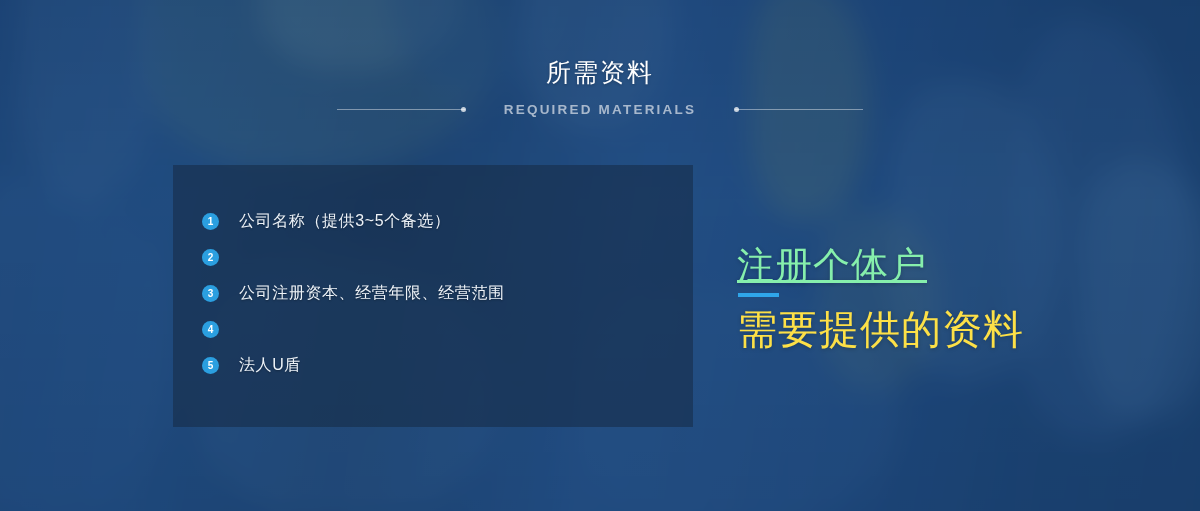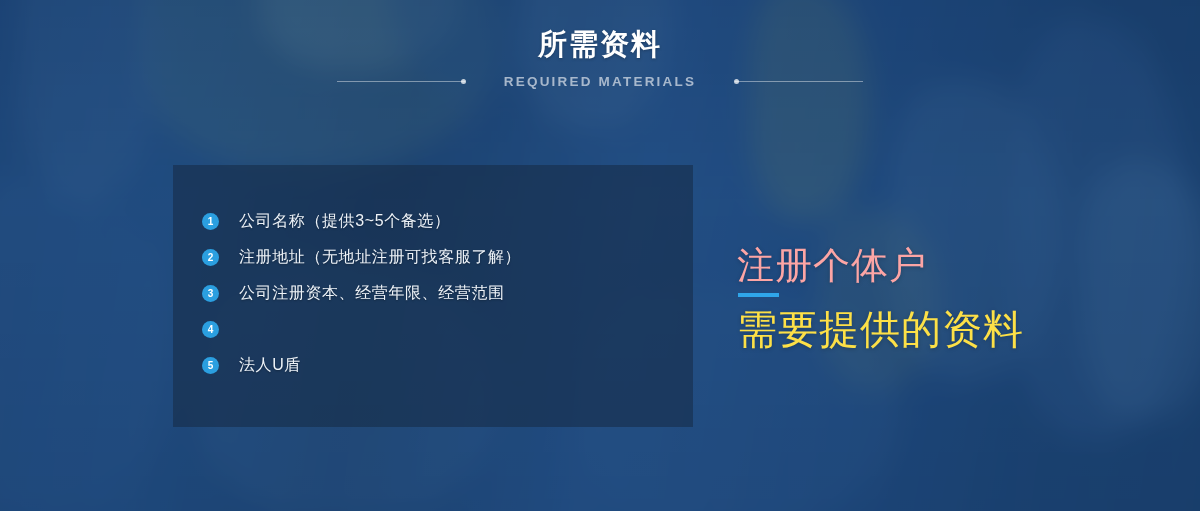--- a/index.html
+++ b/index.html
@@ -90,26 +90,27 @@
 
   
   .header {
     position: absolute;
     left: 0;
     right: 0;
     top: 22px;
     text-align: center;
   }
   .main-title {
-    font-size: 29px;
-    font-weight: bold;
+    font-size: 25px;
+    font-weight: normal;
     color: #ffffff;
     letter-spacing: 2px;
     line-height: 44px;
     text-shadow: 0 1px 3px rgba(0,0,0,0.25);
+    margin-top: 28px;
   }
   .sub-row {
     position: relative;
     margin-top: 6px;
     height: 18px;
     display: flex;
     align-items: center;
     justify-content: center;
     gap: 12px;
   }
@@ -181,25 +182,26 @@
 
   
   .headline {
     position: absolute;
     left: 737px;
     top: 244px;
     width: 400px;
   }
   .headline-line1 {
     font-size: 37px;
-    color: #fca5a5;
+    color: #86efac;
     letter-spacing: 1px;
     line-height: 44px;
     font-weight: normal;
     text-shadow: 0 1px 4px rgba(0,0,0,0.22);
+    text-decoration: underline;
   }
   .accent-bar {
     width: 41px;
     height: 4px;
     background: #2fa6ea;
     margin: 5px 0 8px 1px;
   }
   .headline-line2 {
     font-size: 40px;
     color: #fde047;
@@ -252,21 +254,20 @@
   <div class="panel">
     <div class="list">
 
       <div class="list-item">
         <span class="badge">1</span>
         <span class="item-text">公司名称（提供3~5个备选）</span>
       </div>
 
       <div class="list-item">
         <span class="badge">2</span>
-        <span class="item-text">注册地址（无地址注册可找客服了解）</span>
       </div>
 
       <div class="list-item">
         <span class="badge">3</span>
         <span class="item-text">公司注册资本、经营年限、经营范围</span>
       </div>
 
       <div class="list-item">
         <span class="badge">4</span>
       </div>

